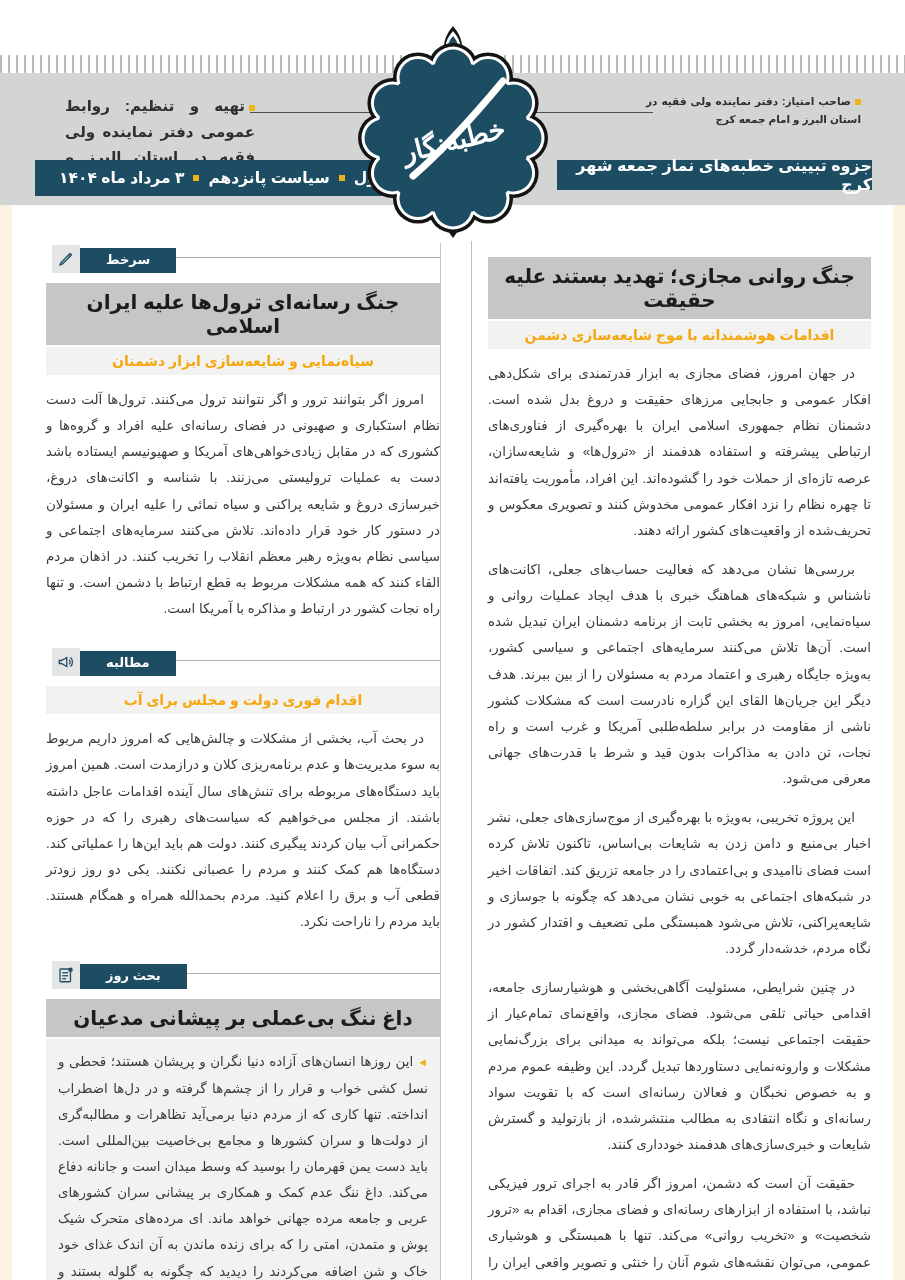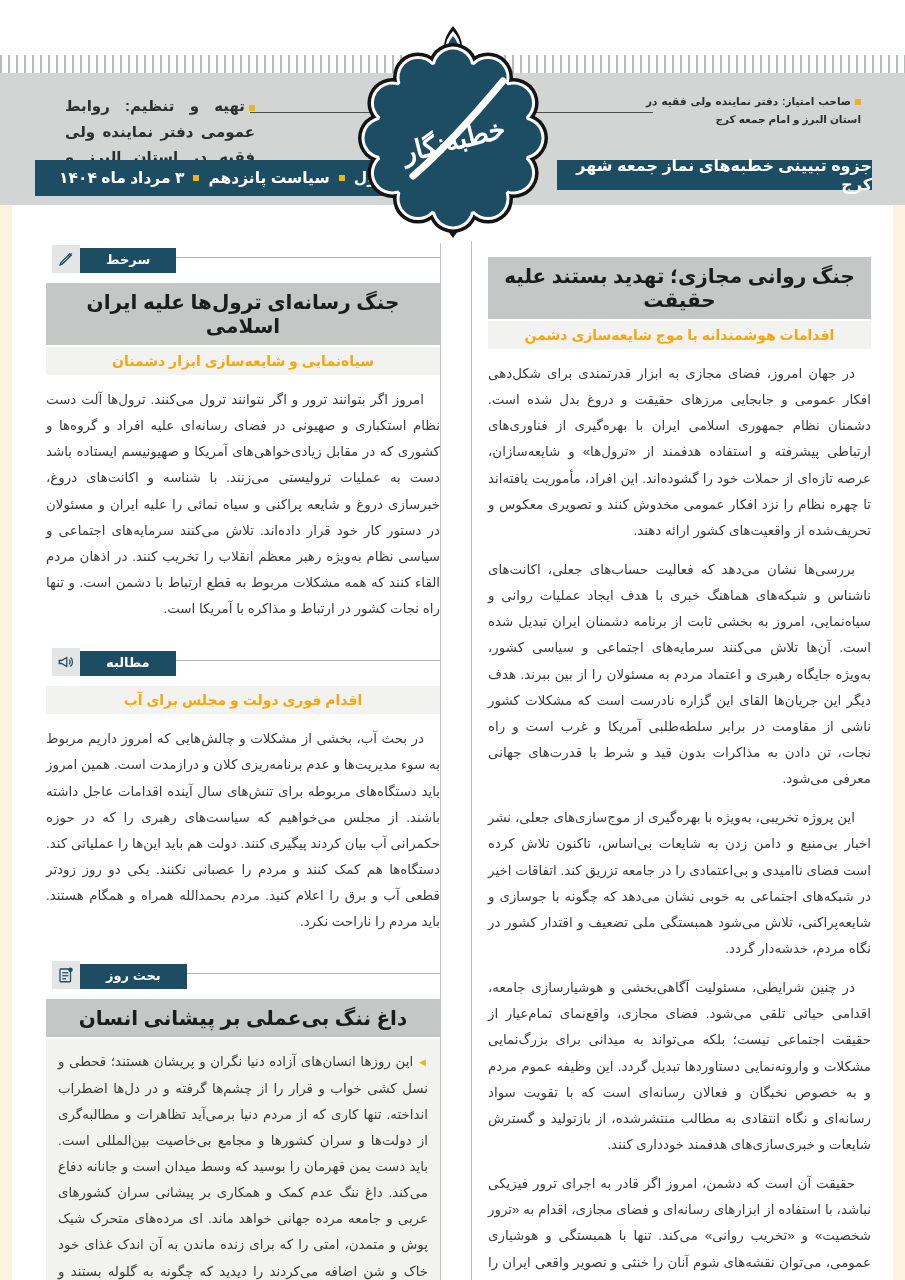--- a/index.html
+++ b/index.html
@@ -238,21 +238,21 @@
               <svg width="18" height="18" viewBox="0 0 24 24" fill="none" stroke="#1d4d63" stroke-width="1.7">
                 <rect x="4" y="4" width="14" height="17" rx="1"></rect>
                 <line x1="7" y1="9" x2="15" y2="9"></line>
                   <line x1="7" y1="13" x2="15" y2="13"></line>
                   <line x1="7" y1="17" x2="12" y2="17"></line>
                 <circle cx="18" cy="5" r="3" fill="#1d4d63" stroke="none"></circle>
               </svg>
             </span>
           </div>
           <div class="sec-body">
-            <div class="title">داغ ننگ بی‌عملی بر پیشانی انسان</div>
+            <div class="title">داغ ننگ بی‌عملی بر پیشانی مدعیان</div>
             <div class="body-text tinted">
               <span class="marker">◄</span><span>این روزها انسان‌های آزاده دنیا نگران و پریشان هستند؛ قحطی و نسل کشی خواب و قرار را از چشم‌ها گرفته و در دل‌ها اضطراب انداخته. تنها کاری که از مردم دنیا برمی‌آید تظاهرات و مطالبه‌گری از دولت‌ها و سران کشورها و مجامع بی‌خاصیت بین‌المللی است. باید دست یمن قهرمان را بوسید که وسط میدان است و جانانه دفاع می‌کند. داغ ننگ عدم کمک و همکاری بر پیشانی سران کشورهای عربی و جامعه مرده جهانی خواهد ماند. ای مرده‌های متحرک شیک پوش و متمدن، امتی را که برای زنده ماندن به آن اندک غذای خود خاک و شن اضافه می‌کردند را دیدید که چگونه به گلوله بستند و عکس‌العملی نشان ندادید؛ ای ننگ بر شما و این نهادهای خودساخته‌تان. ای ننگ بر سازمان ملل و شورای امنیت که سیاسی کاری و سیاست بازی را بر عدالت طلبی مقدم داشته و هیچ اقدامی جز تقبیح و محکوم کردن برای جلوگیری از شر نمی‌کند. و اساسا چه حرکتی برای کودکان غزه انجام دادند؟</span>
             </div>
           </div>
         </div>
 
       </div>
     </section>
   </main>
 </div>

